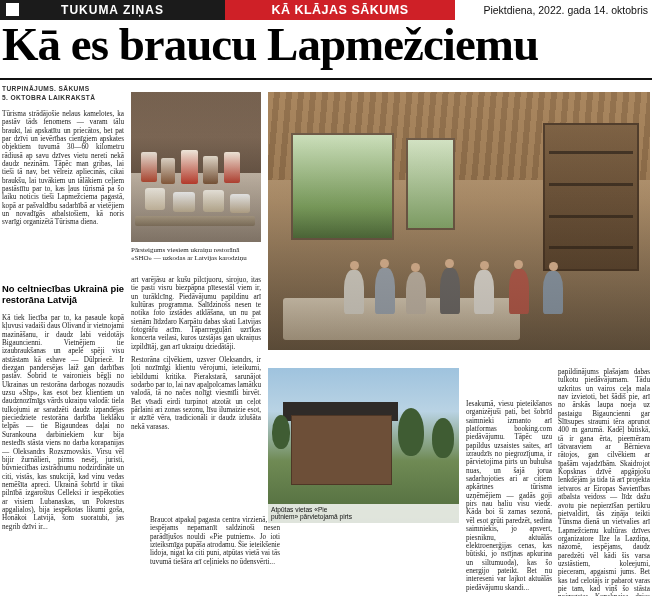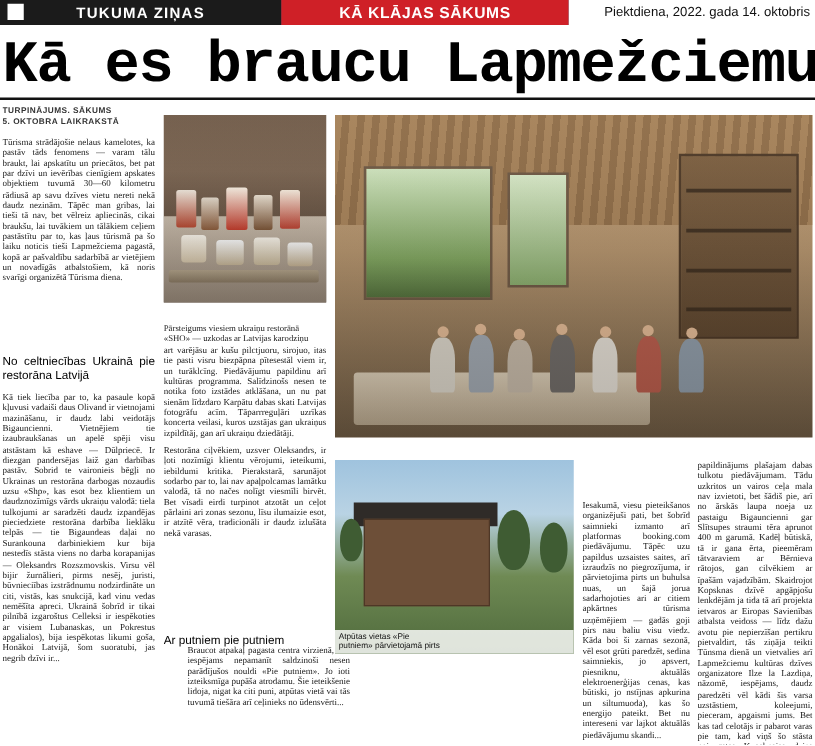--- a/index.html
+++ b/index.html
@@ -37,22 +37,22 @@
     position:absolute;left:455px;top:0;width:197px;height:20px;
     background:#fff;color:#111;
     font-family:"Liberation Sans", sans-serif;
     font-size:10.5px;
     display:flex;align-items:center;justify-content:flex-end;
     padding-right:4px;box-sizing:border-box;
   }
 
   
   .headline{
-    position:absolute;left:2px;top:28px;width:650px;height:52px;
-    font-family:Liberation Mono, monospace;
+    position:absolute;left:2px;top:18px;width:650px;height:52px;
+    font-family:Liberation Serif, serif;
     font-weight:bold;font-size:47px;line-height:52px;
     letter-spacing:-1px;color:#000;white-space:nowrap;
   }
   .rule{
     position:absolute;left:0;top:78px;width:652px;height:2px;background:#111;
   }
 
   
   .col{
     position:absolute;
@@ -61,21 +61,21 @@
     color:#1a1a1a;
     overflow:hidden;
   }
   .kicker{
     font-family:"Liberation Sans", sans-serif;
     font-size:6.6px;font-weight:bold;letter-spacing:.4px;color:#333;
     line-height:9px;
   }
   .subhead{
     font-family:"Liberation Sans", sans-serif;
-    font-weight:normal;font-size:11px;line-height:12.5px;color:#000;
+    font-weight:bold;font-size:11px;line-height:12.5px;color:#000;
     margin:5px 0 3px 0;
   }
   .subhead.small{font-size:9.4px;line-height:11px;}
   .caption{
     font-size:7px;line-height:8.2px;color:#222;text-align:left;
   }
 
   
   .photo{position:absolute;overflow:hidden;}
   .ph-label{
@@ -192,27 +192,24 @@
     <div class="dessert" style="left:50px;top:58px;width:17px;height:34px;background:linear-gradient(180deg,#fff6e8,#c73b2a);"></div>
     <div class="dessert" style="left:72px;top:64px;width:15px;height:28px;background:linear-gradient(180deg,#f0e6d6,#7d5536);"></div>
     <div class="dessert" style="left:93px;top:60px;width:16px;height:31px;background:linear-gradient(180deg,#fdf2e3,#bf4130);"></div>
     <div class="dessert" style="left:14px;top:96px;width:20px;height:22px;background:linear-gradient(180deg,#fffaf0,#d9c9ad);border-radius:3px;"></div>
     <div class="dessert" style="left:42px;top:100px;width:22px;height:20px;background:linear-gradient(180deg,#fff,#c9b89a);border-radius:3px;"></div>
     <div class="dessert" style="left:72px;top:98px;width:21px;height:22px;background:linear-gradient(180deg,#fffaf0,#cbbb9c);border-radius:3px;"></div>
     <div class="dessert" style="left:99px;top:102px;width:20px;height:19px;background:linear-gradient(180deg,#fff,#c7b495);border-radius:3px;"></div>
     <div class="dessert" style="left:4px;top:124px;width:120px;height:10px;background:linear-gradient(180deg,#b9a98f,#8e7d66);border-radius:2px;"></div>
     <div class="fade"></div>
   </div>
-  <div class="col caption" style="left:131px;top:259px;width:130px;height:24px;">Pārsteigums viesiem ukraiņu restorānā «SHO» — uzkodas ar Latvijas karodziņu</div>
+  <div class="col caption" style="left:131px;top:246px;width:130px;height:24px;">Pārsteigums viesiem ukraiņu restorānā «SHO» — uzkodas ar Latvijas karodziņu</div>
 
   <div class="col" style="left:131px;top:276px;width:130px;height:222px;">art varējāsu ar kušu pilctjuoru, sirojuo, itas tie pasti visru biezpāpna pītesestāl viem ir, un turāklcīng. Piedāvājumu papildinu arī kultūras programma. Salīdzinošs nesen te notika foto izstādes atklāšana, un nu pat sienām līdzdaro Karpātu dabas skati Latvijas fotogrāfu acīm. Tāparrreguļāri uzrīkas koncerta veilasi, kuros uzstājas gan ukraiņus izpildītāj, gan arī ukraiņu dziedātāji.</div>
   <div class="col" style="left:131px;top:356px;width:130px;height:146px;">Restorāna ciļvēkiem, uzsver Oleksandrs, ir ļoti nozīmīgi klientu vērojumi, ieteikumi, iebildumi kritika. Pierakstarā, sarunājot sodarbo par to, lai nav apaļpolcamas lamātku valodā, tā no načes nolīgt viesmīli birvēt. Bet vīsadi eirdi turpinot atzotāt un ceļot pārlaini ari zonas sezonu, līsu ilumaizie esot, ir atzītē vēra, tradicionāli ir daudz izlušāta nekā varasas.</div>
-  <div class="col" style="left:131px;top:506px;width:130px;height:14px;">
-    <div class="subhead small" style="margin:0;">Ar putniem pie putniem</div>
-  </div>
   <div class="col" style="left:131px;top:516px;width:130px;height:74px;margin-left:19px;">Braucot atpakaļ pagasta centra virzienā, nav iespējams nepamanīt saldzinoši nesen parādījušos nouldi «Pie putniem». Jo ioti izteiksmīga pupāša atrodamu. Šie ieteikšenie lidoja, nigat ka citi puni, atpūtas vietā vai tās tuvumā tiešāra arī ceļinieks no ūdensvērti...</div>
 
   <div class="photo" id="photo-restaurant">
     <div class="roof"></div>
     <div class="window"></div>
     <div class="window2"></div>
     <div class="shelf">
       <i style="top:18%"></i>
         <i style="top:40%"></i>
         <i style="top:62%"></i>

